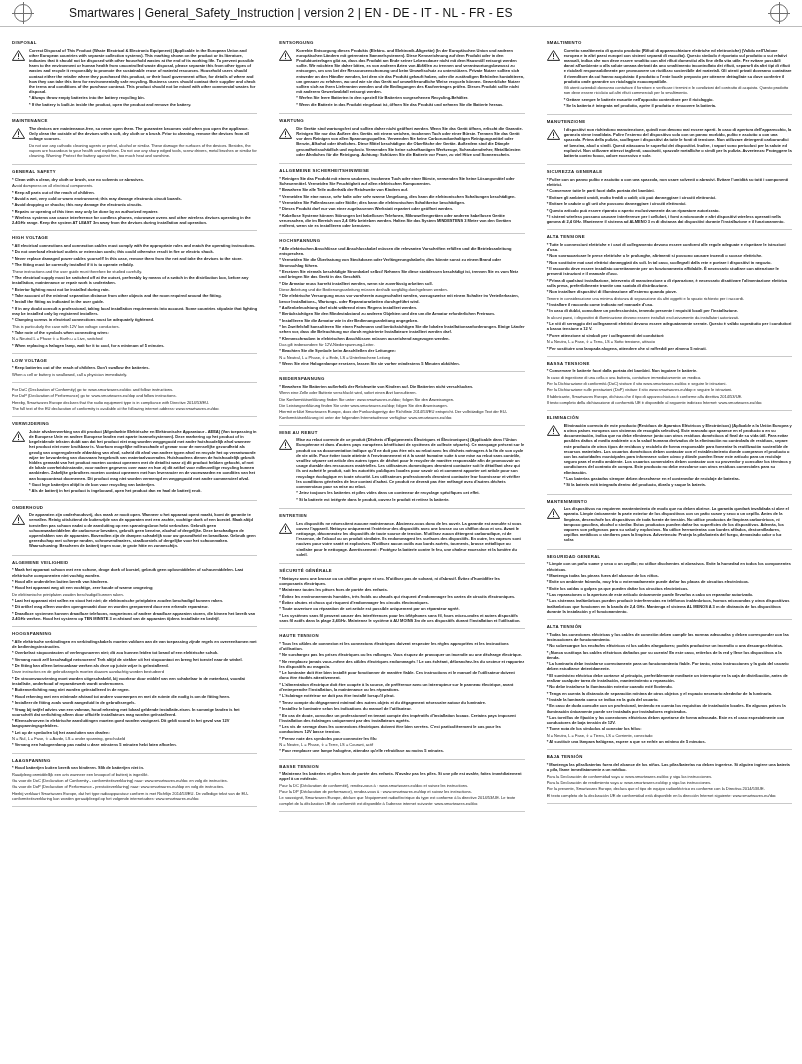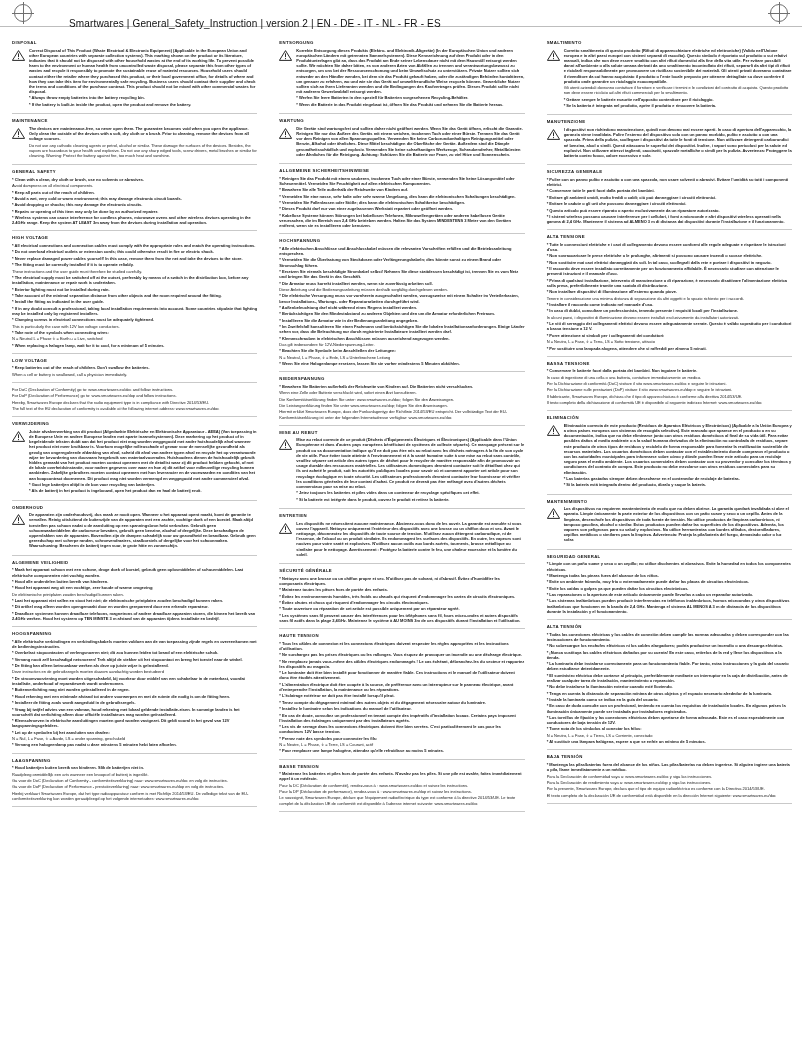--- a/index.html
+++ b/index.html
@@ -10,22 +10,22 @@
     -webkit-font-smoothing:antialiased;
   }
   .page{position:relative;width:802px;height:1064px;overflow:hidden;}
 
   
   .header{
     position:absolute;left:0;top:0;width:802px;height:26px;
     border-bottom:1px solid #bdbdbd;
   }
   .header-title{
-    position:absolute;left:60px;top:18px;
-    font-size:10px;letter-spacing:.15px;color:#111;padding-left:9px;
+    position:absolute;left:60px;top:6px;
+    font-size:12px;letter-spacing:.15px;color:#111;padding-left:9px;
   }
   .reg-mark{
     position:absolute;width:16px;height:16px;border-radius:50%;
     border:1px solid #6f6f6f;top:4px;
   }
   .reg-mark.left{left:14px;}
   .reg-mark.right{right:14px;}
   .reg-mark:before,.reg-mark:after{
     content:"";position:absolute;background:#6f6f6f;
   }

